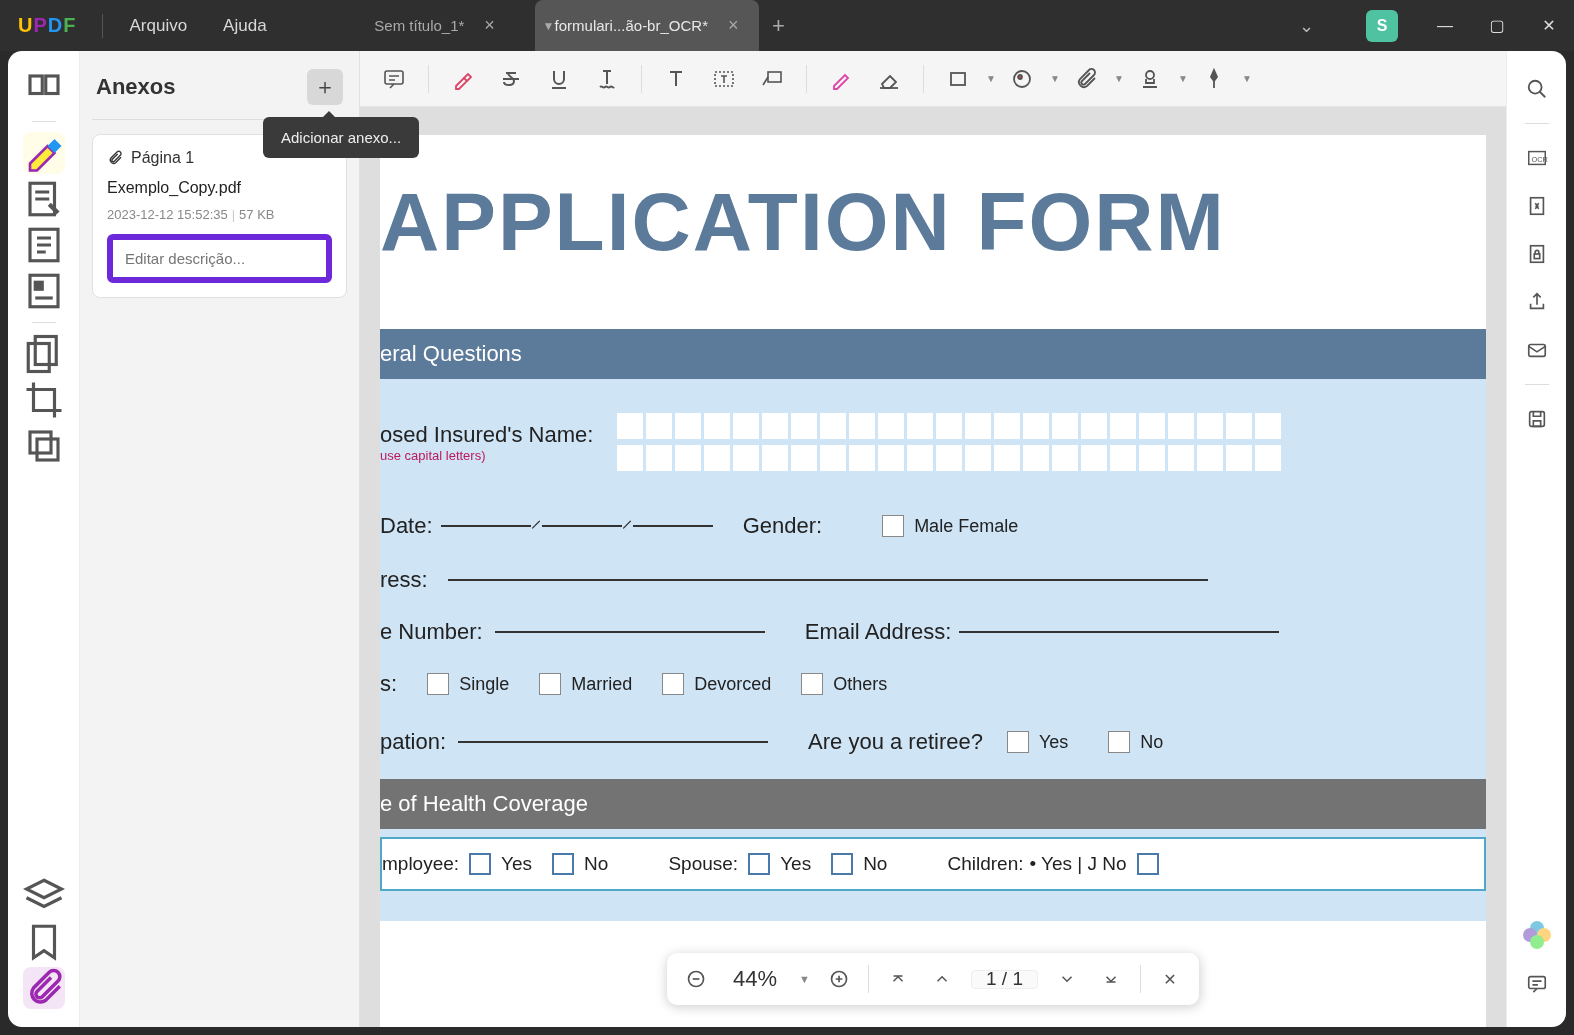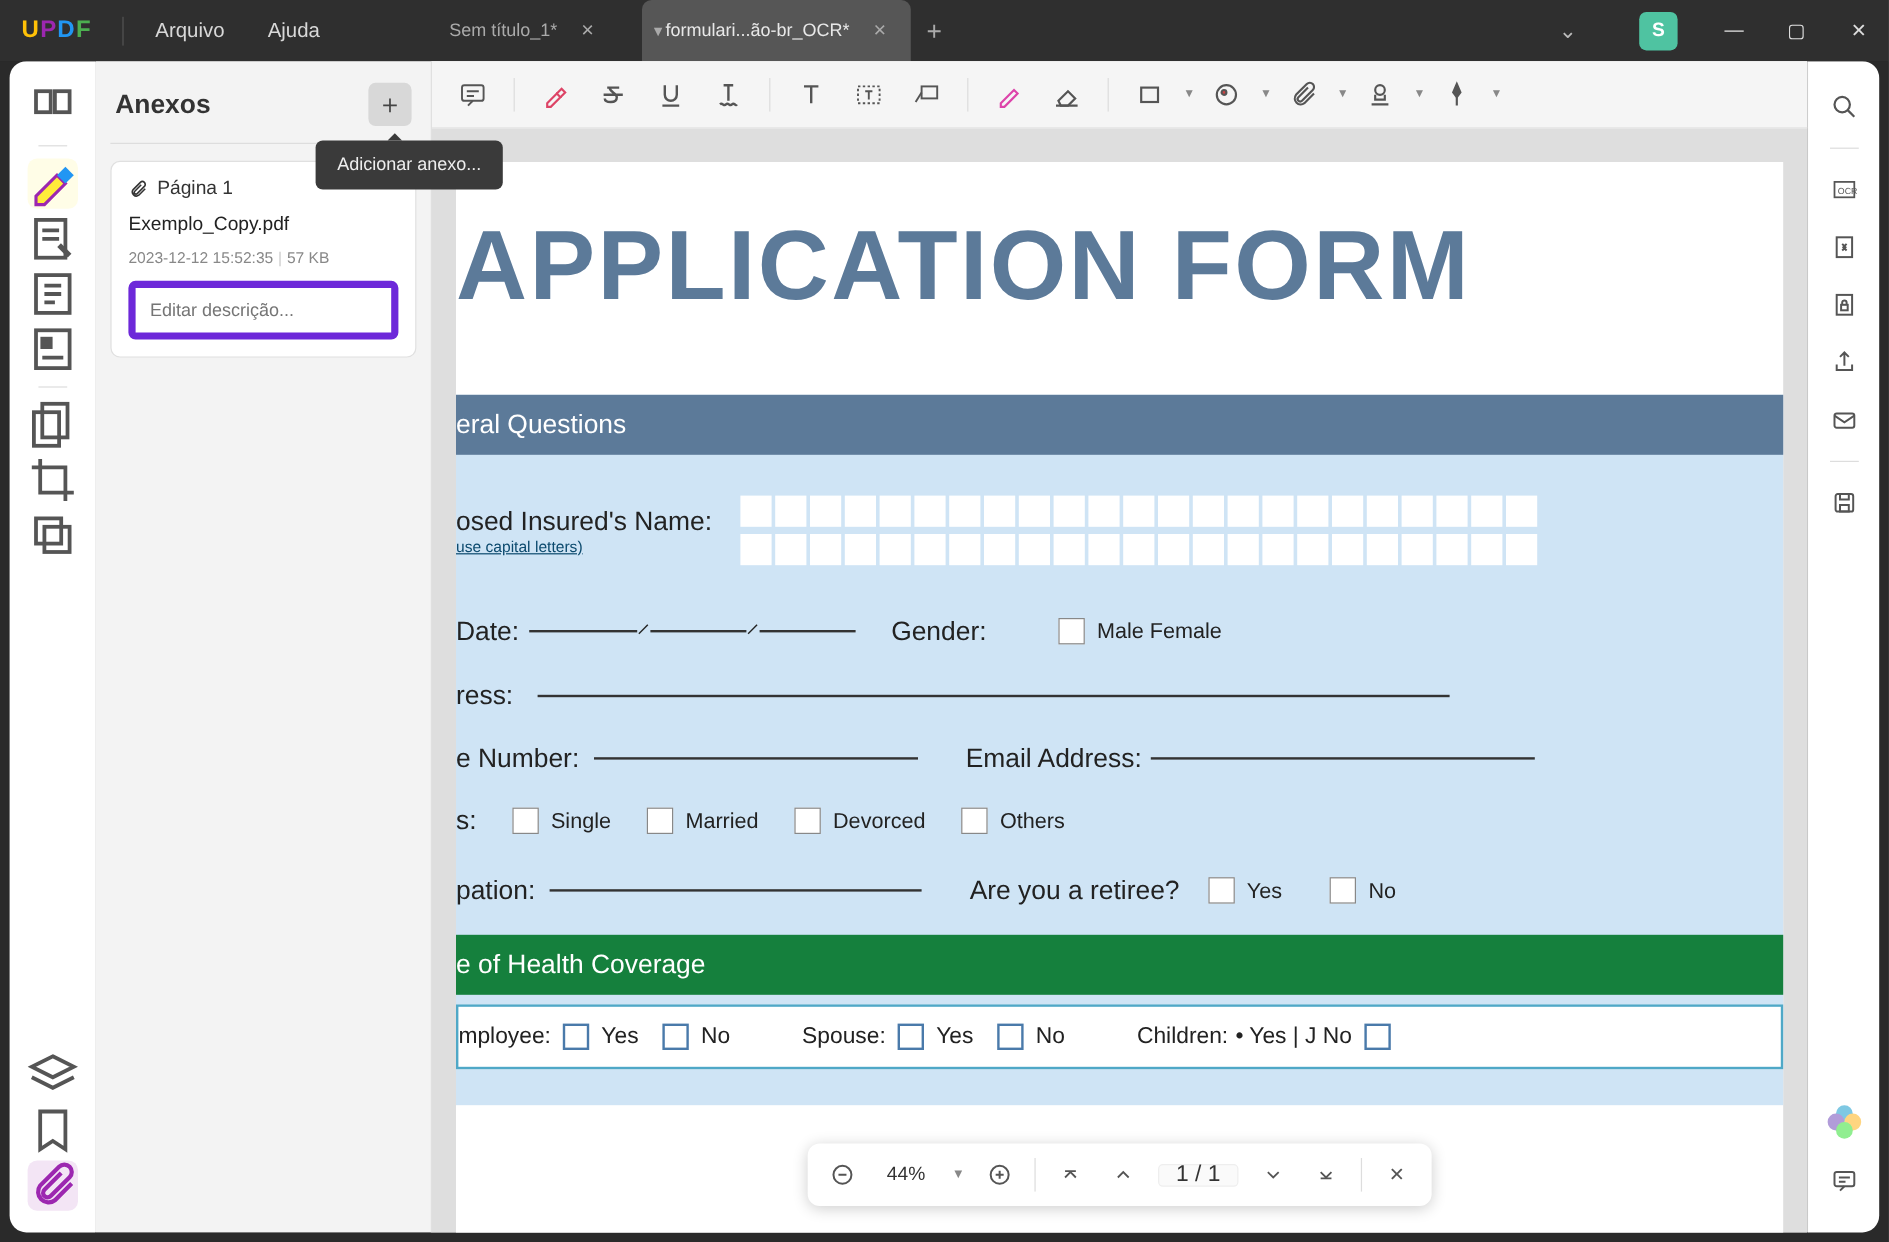--- a/index.html
+++ b/index.html
@@ -57,40 +57,40 @@
   .tb-sep { width: 1px; height: 28px; background: #ddd; margin: 0 6px; }
   .tb-dd { width: 8px; font-size: 10px; color: #888; }
 
   .viewport { flex: 1; background: #dedede; overflow: hidden; position: relative; padding: 28px 0 0 0; }
   .page { background: #fff; margin: 0 20px; min-height: 900px; padding: 40px 0 0 0; }
   .doc-title { font-size: 82px; font-weight: 700; color: #5c7a99; letter-spacing: 2px; text-align: left; padding-left: 0; margin-bottom: 60px; white-space: nowrap; }
   .form-body { background: #cfe4f5; padding: 0 0 30px 0; }
   .section-bar { background: #5c7a99; color: #fff; font-size: 22px; padding: 12px 0 12px 0; margin-bottom: 28px; }
   .form-row { padding: 6px 0 6px 0; font-size: 18px; color: #222; display: flex; align-items: center; }
   .flabel { font-size: 22px; }
-  .small-note { font-size: 13px; color: #0c4a6e; text-decoration: underline; }
+  .small-note { font-size: 13px; color: #be185d; }
   .boxes { display: flex; gap: 3px; margin-left: 12px; }
   .box { width: 26px; height: 26px; background: #fff; }
   .uline { border-bottom: 2px solid #333; display: inline-block; }
   .chk { display: inline-block; width: 22px; height: 22px; background: #fff; border: 1px solid #888; margin-right: 10px; vertical-align: middle; }
   .chk.blue { border: 2px solid #4a7aaa; background: #fff; }
-  .section-bar2 { background: #15803d; color: #fff; font-size: 22px; padding: 12px 0; margin-top: 18px; }
+  .section-bar2 { background: #737373; color: #fff; font-size: 22px; padding: 12px 0; margin-top: 18px; }
   .coverage-row { background: #fff; border: 2px solid #4fa8c7; padding: 14px 0; display: flex; font-size: 19px; color: #222; margin-top: 8px; }
 
   
   .right-rail { width: 60px; background: #fff; border-radius: 0 14px 14px 0; display: flex; flex-direction: column; align-items: center; padding-top: 20px; gap: 12px; border-left: 1px solid #eee; }
   .rr-icon { width: 36px; height: 36px; display: flex; align-items: center; justify-content: center; color: #555; cursor: pointer; }
   .rr-sep { width: 24px; height: 1px; background: #ddd; margin: 4px 0; }
   .rr-spacer { flex: 1; }
 
   
   .navbar { position: absolute; bottom: 22px; left: 50%; transform: translateX(-50%); background: #fff; border-radius: 10px; box-shadow: 0 2px 12px rgba(0,0,0,0.2); display: flex; align-items: center; padding: 10px 14px; gap: 14px; height: 52px; }
   .nav-btn { width: 30px; height: 30px; display: flex; align-items: center; justify-content: center; color: #555; cursor: pointer; }
   .nav-sep { width: 1px; height: 28px; background: #ddd; }
-  .zoom-val { font-size: 16px; color: #333; padding: 0 8px; }
+  .zoom-val { font-size: 22px; color: #333; padding: 0 8px; }
   .page-ind { font-size: 19px; color: #333; padding: 0 14px; background: #fafafa; border: 1px solid #eee; border-radius: 4px; height: 19px; display: flex; align-items: center; }
 
   .flower { width: 28px; height: 28px; position: relative; }
   .flower span { position: absolute; width: 14px; height: 14px; border-radius: 50%; }
 </style>
 </head>
 <body>
 
 <div class="titlebar">
   <div class="logo"><span class="u">U</span><span class="p">P</span><span class="d">D</span><span class="f">F</span></div>

